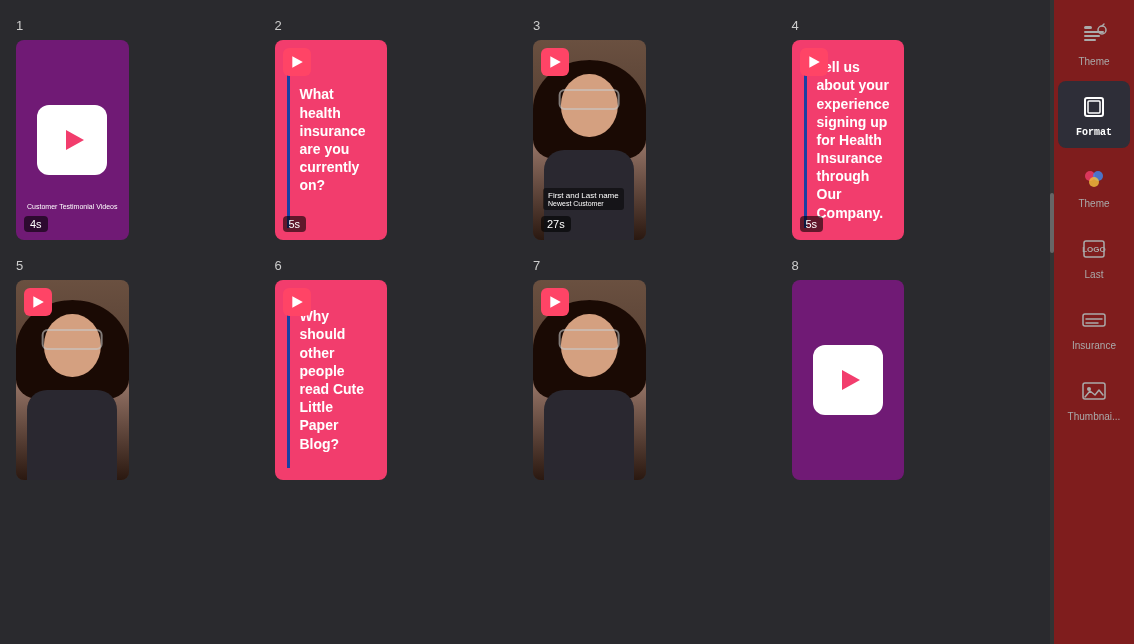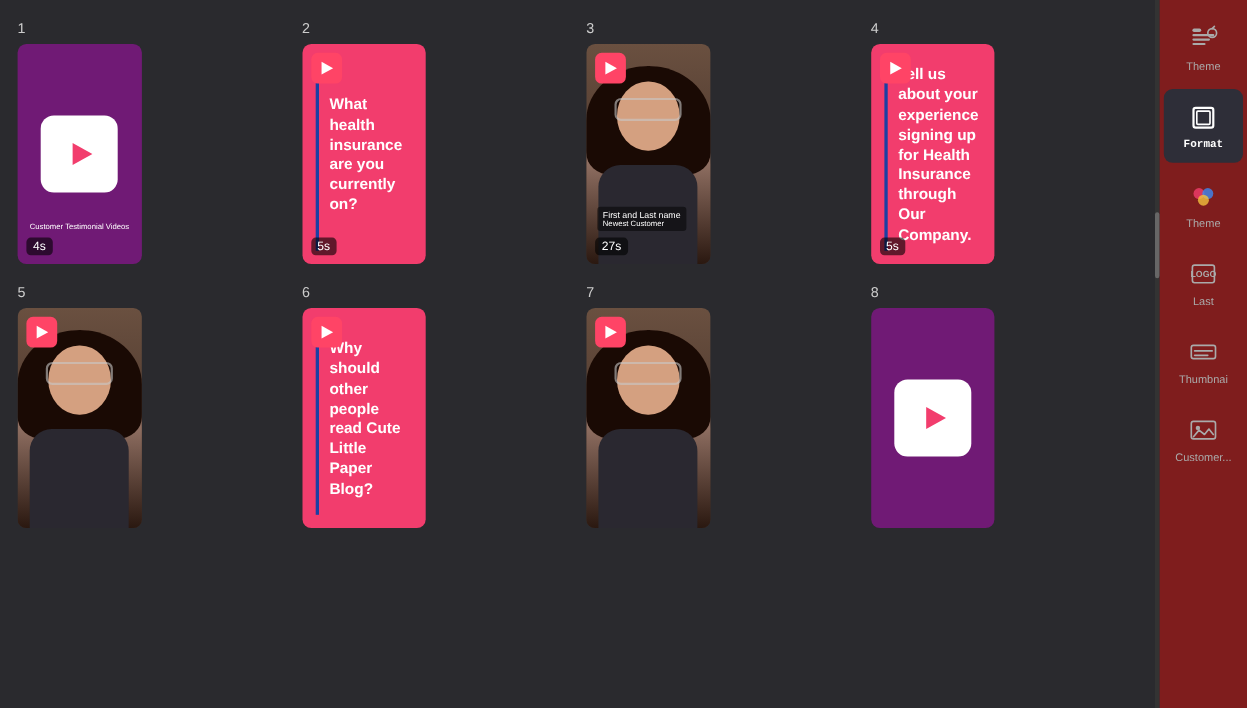--- a/index.html
+++ b/index.html
@@ -475,28 +475,28 @@
   </div>
 
   <div class="sidebar-item">
     <div class="sidebar-icon">
       <svg width="28" height="28" viewBox="0 0 28 28" fill="none">
         <rect x="3" y="8" width="22" height="12" rx="2" fill="none" stroke="#aaa" stroke-width="1.5"></rect>
         <line x1="6" y1="13" x2="22" y2="13" stroke="#aaa" stroke-width="1.5" stroke-linecap="round"></line>
         <line x1="6" y1="17" x2="18" y2="17" stroke="#aaa" stroke-width="1.5" stroke-linecap="round"></line>
       </svg>
     </div>
-    <span class="sidebar-label">Thumbnai</span>
+    <span class="sidebar-label">Insurance</span>
   </div>
 
 
   <div class="sidebar-item">
     <div class="sidebar-icon">
       <svg width="28" height="28" viewBox="0 0 28 28" fill="none">
         <rect x="3" y="6" width="22" height="16" rx="2" fill="none" stroke="#aaa" stroke-width="1.5"></rect>
         <circle cx="9" cy="12" r="2" fill="#aaa"></circle>
         <path d="M5 20 L10 14 L15 18 L19 13 L23 18" stroke="#aaa" stroke-width="1.5" stroke-linecap="round" stroke-linejoin="round"></path>
       </svg>
     </div>
-    <span class="sidebar-label">Customer...</span>
+    <span class="sidebar-label">Thumbnai...</span>
   </div>
 
 </div>
 
 </body></html>

